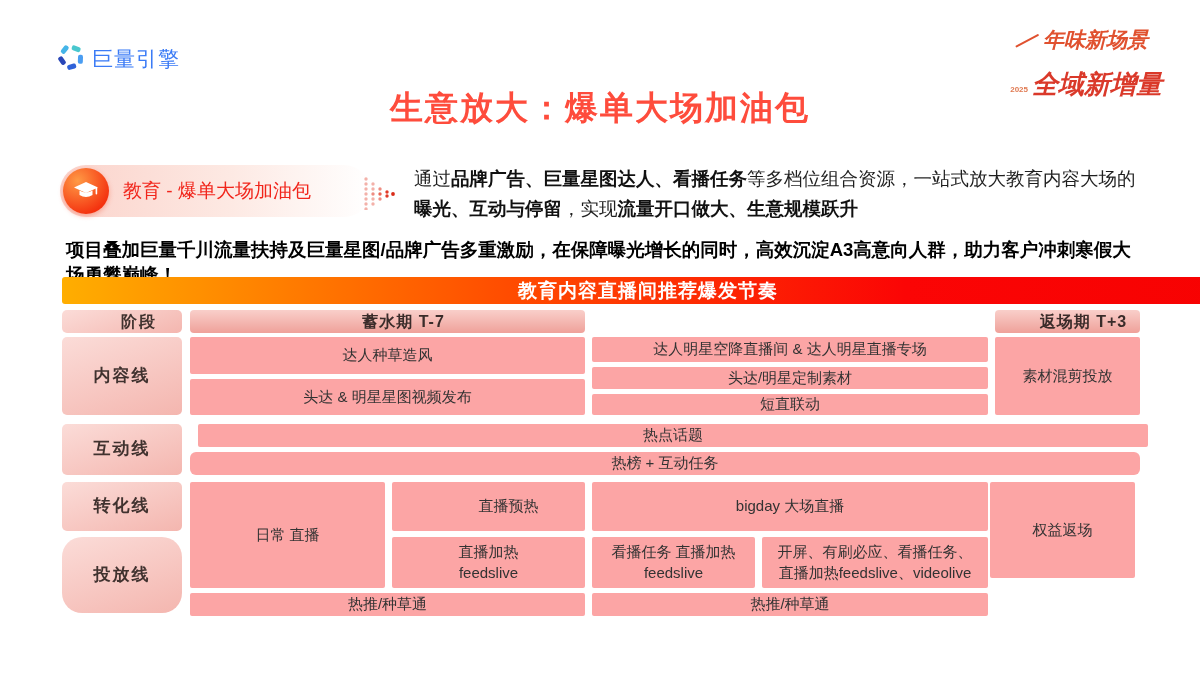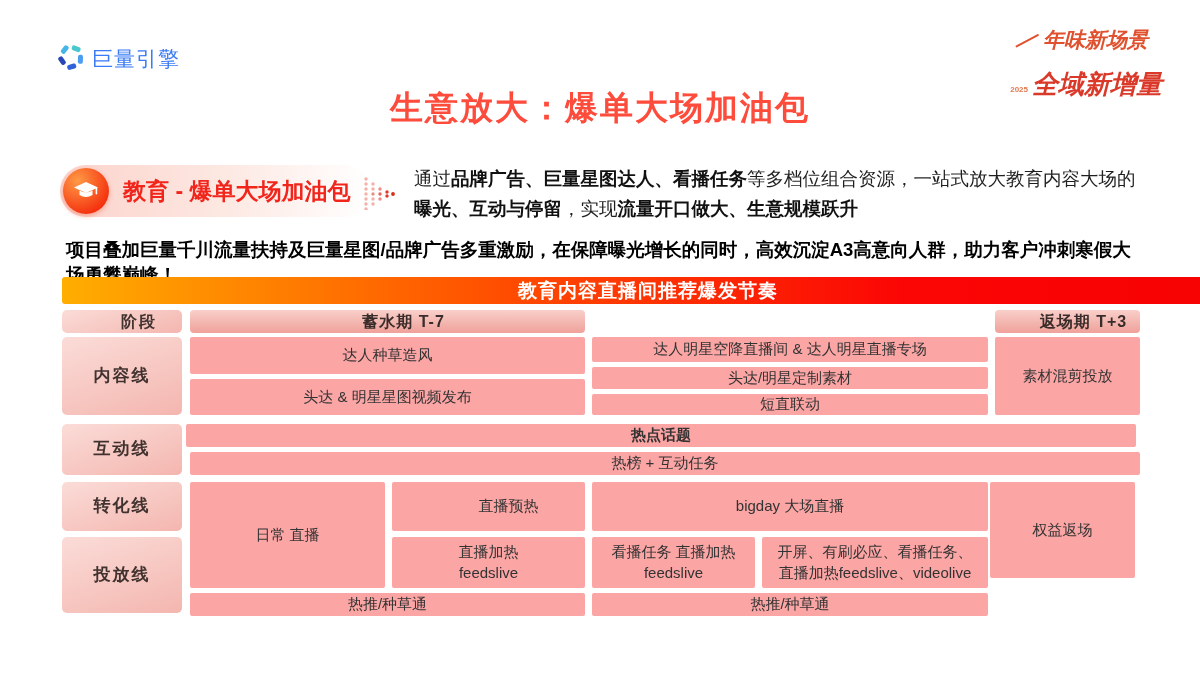--- a/index.html
+++ b/index.html
@@ -17,21 +17,21 @@
   
   .title{position:absolute;left:0;top:86px;width:100%;text-align:center;font-size:33px;font-weight:bold;color:#fe4c3c;letter-spacing:2px;margin:0;}
 
   
   .badge{position:absolute;left:60px;top:165px;width:310px;height:52px;border-radius:28px;
     background:linear-gradient(90deg,#fbd3cb 0%,#fde9e3 55%,rgba(255,245,242,0) 100%);
     display:flex;align-items:center;gap:14px;}
   .badge-icon{width:46px;height:46px;margin-left:3px;border-radius:50%;
     background:radial-gradient(circle at 32% 28%,#ff9a45,#f4320f 75%);
     display:flex;align-items:center;justify-content:center;box-shadow:0 2px 5px rgba(240,60,30,.35);}
-  .badge-label{font-size:23px;font-weight:bold;color:#f1251b;}
+  .badge-label{font-size:19px;font-weight:normal;color:#f1251b;}
   .arrow-dots{position:absolute;left:362px;top:176px;}
   .intro{position:absolute;left:414px;top:164px;width:726px;margin:0;font-size:18.5px;line-height:1.6;color:#1f1f1f;}
   .intro b{font-weight:bold;color:#111;}
 
   .milestone{position:absolute;left:62px;top:233px;width:1078px;margin:4px;font-size:18.5px;font-weight:bold;color:#000;}
 
   .banner{position:absolute;left:62px;top:277px;width:1172px;height:27px;border-radius:3px;
     background:linear-gradient(90deg,#ffae00 0%,#ff4c00 38%,#fb0505 72%,#f70202 100%);
     color:#ffffff;font-size:19px;font-weight:bold;display:flex;align-items:center;justify-content:center;letter-spacing:1px;}
 
@@ -117,31 +117,31 @@
 
   <div class="rtable">
 
     <div class="cell label" style="left:0;top:0;width:120px;height:23px;font-size:16px;padding-left:40px;">阶段</div>
     <div class="cell period" style="left:128px;top:0;width:395px;height:23px;">蓄水期 T-7</div>
     <div class="cell period" style="left:933px;top:0;width:145px;height:23px;">返场期 T+3</div>
 
     <div class="cell label" style="left:0;top:27px;width:120px;height:78px;">内容线</div>
     <div class="cell label" style="left:0;top:114px;width:120px;height:51px;">互动线</div>
     <div class="cell label" style="left:0;top:172px;width:120px;height:49px;">转化线</div>
-    <div class="cell label" style="left:0;top:227px;width:120px;height:76px;">投放线</div>
+    <div class="cell label" style="left:0;top:227px;width:120px;height:76px;border-radius:20px;">投放线</div>
 
     <div class="cell c" style="left:128px;top:27px;width:395px;height:37px;">达人种草造风</div>
     <div class="cell c" style="left:128px;top:69px;width:395px;height:36px;">头达 &amp; 明星星图视频发布</div>
     <div class="cell c" style="left:530px;top:27px;width:396px;height:25px;">达人明星空降直播间 &amp; 达人明星直播专场</div>
     <div class="cell c" style="left:530px;top:57px;width:396px;height:22px;">头达/明星定制素材</div>
     <div class="cell c" style="left:530px;top:84px;width:396px;height:21px;">短直联动</div>
     <div class="cell c" style="left:933px;top:27px;width:145px;height:78px;text-align:center;">素材混剪投放</div>
 
-    <div class="cell c" style="left:124px;top:114px;width:950px;height:23px;font-weight:bold;">热点话题</div>
-    <div class="cell c" style="left:128px;top:142px;width:950px;height:23px;">热榜 + 互动任务</div>
+    <div class="cell c" style="left:136px;top:114px;width:950px;height:23px;">热点话题</div>
+    <div class="cell c" style="left:128px;top:142px;width:950px;height:23px;border-radius:6px;">热榜 + 互动任务</div>
 
     <div class="cell c" style="left:128px;top:172px;width:195px;height:106px;">日常 直播</div>
     <div class="cell c" style="left:330px;top:172px;width:193px;height:49px;padding-left:46px;">直播预热</div>
     <div class="cell c" style="left:330px;top:227px;width:193px;height:51px;">直播加热
 feedslive</div>
     <div class="cell c" style="left:530px;top:172px;width:396px;height:49px;">bigday 大场直播</div>
     <div class="cell c" style="left:530px;top:227px;width:163px;height:51px;">看播任务  直播加热
 feedslive</div>
     <div class="cell c" style="left:700px;top:227px;width:226px;height:51px;">开屏、有刷必应、看播任务、
 直播加热feedslive、videolive</div>

